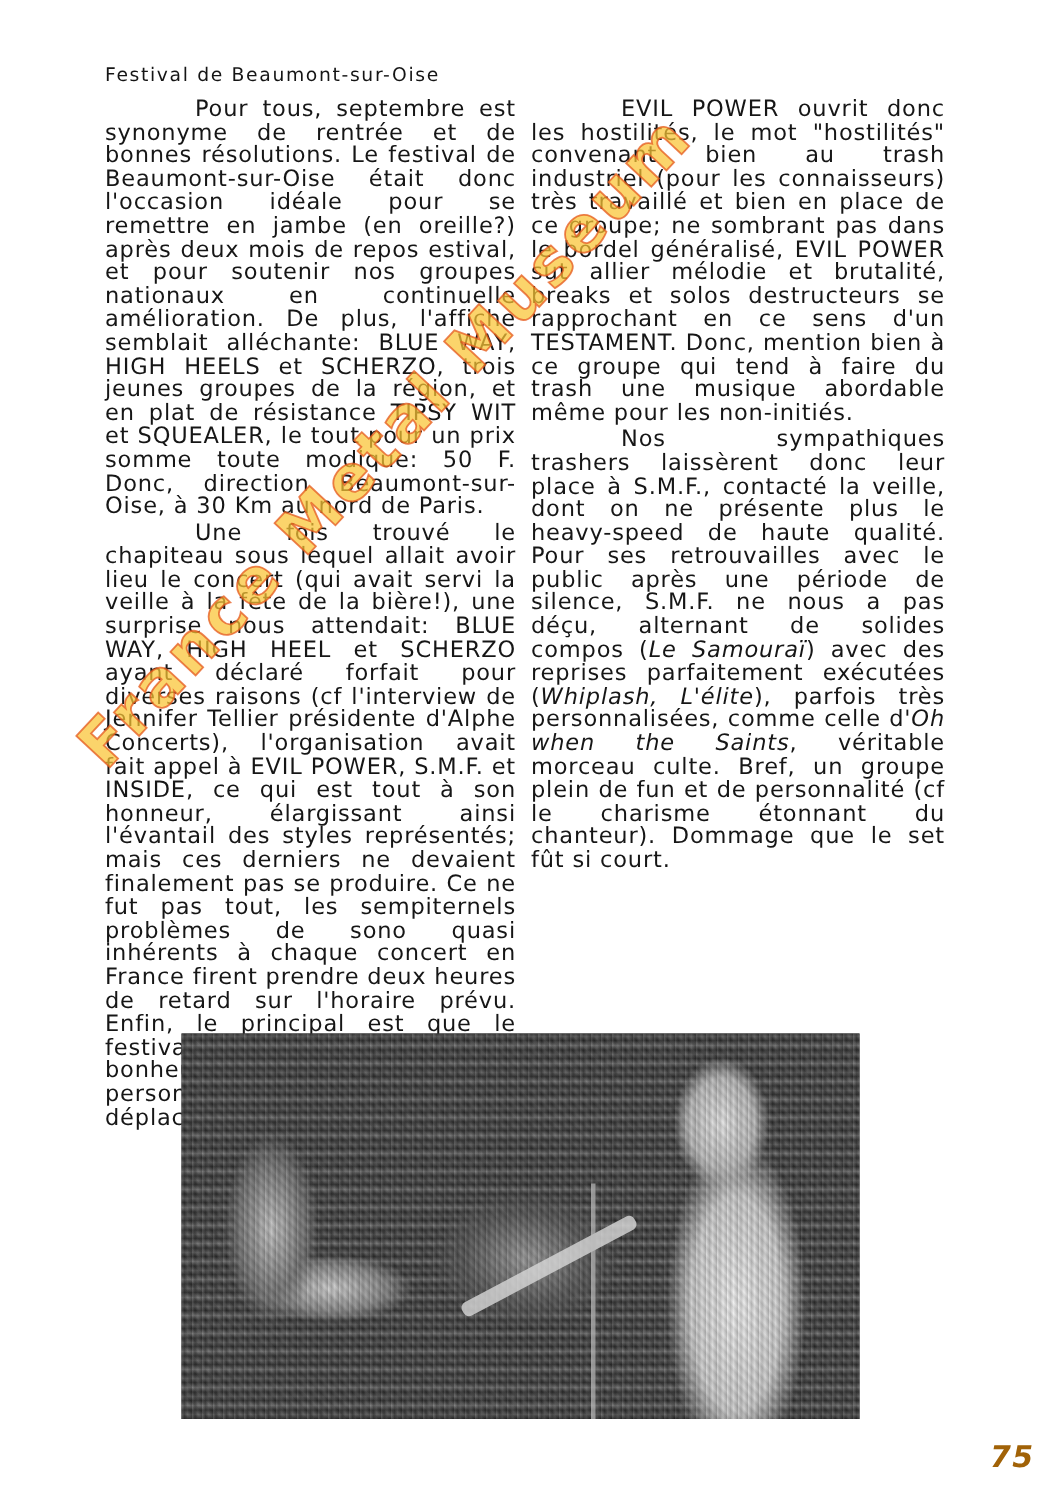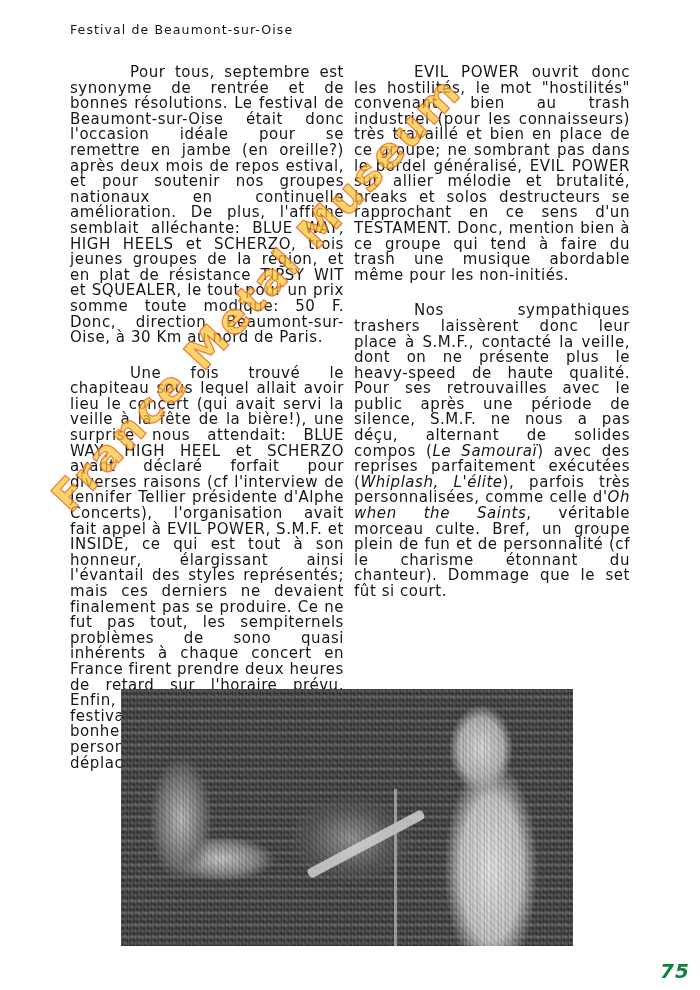--- a/index.html
+++ b/index.html
@@ -23,39 +23,39 @@
   }
   .header {
     position: absolute;
     left: 70px;
     top: 22px;
     font-size: 12.5px;
     line-height: 16px;
     letter-spacing: 1.1px;
     color: #151515;
   }
-  .header div { white-space: nowrap; }
+  .header div { white-space: nowrap; margin-top: 20px; }
   .col {
     position: absolute;
     top: 65px;
     width: 274px;
     font-size: 15px;
     line-height: 15.6px;
     letter-spacing: 0.55px;
     text-align: justify;
     color: #161616;
   }
   .col.left { left: 70px; }
   .col.right { left: 354px; top: 65px; width: 276px; }
   .col p {
     margin: 0;
     text-indent: 60px;
     text-align: justify;
   }
-  .col p + p { margin-top: 20px; }
+  .col p + p { margin-top: 2px; }
   .col i { font-style: italic; }
   .photo {
     position: absolute;
     left: 121px;
     top: 689px;
     width: 452px;
     height: 257px;
     overflow: hidden;
     background:
       radial-gradient(ellipse 40px 55px at 360px 60px, #e8e8e8 0%, #bbb 55%, transparent 80%),
@@ -89,21 +89,21 @@
     opacity: 0.7;
   }
   .page-number {
     position: absolute;
     left: 660px;
     top: 959px;
     font-size: 20px;
     font-weight: bold;
     font-style: italic;
     letter-spacing: 1px;
-    color: #15803d;
+    color: #a16207;
     font-family: "DejaVu Sans", sans-serif;
   }
   .watermark {
     position: absolute;
     left: 60px;
     top: 480px;
     width: 640px;
     transform-origin: left center;
     transform: rotate(-47deg);
     font-family: "DejaVu Sans", sans-serif;

